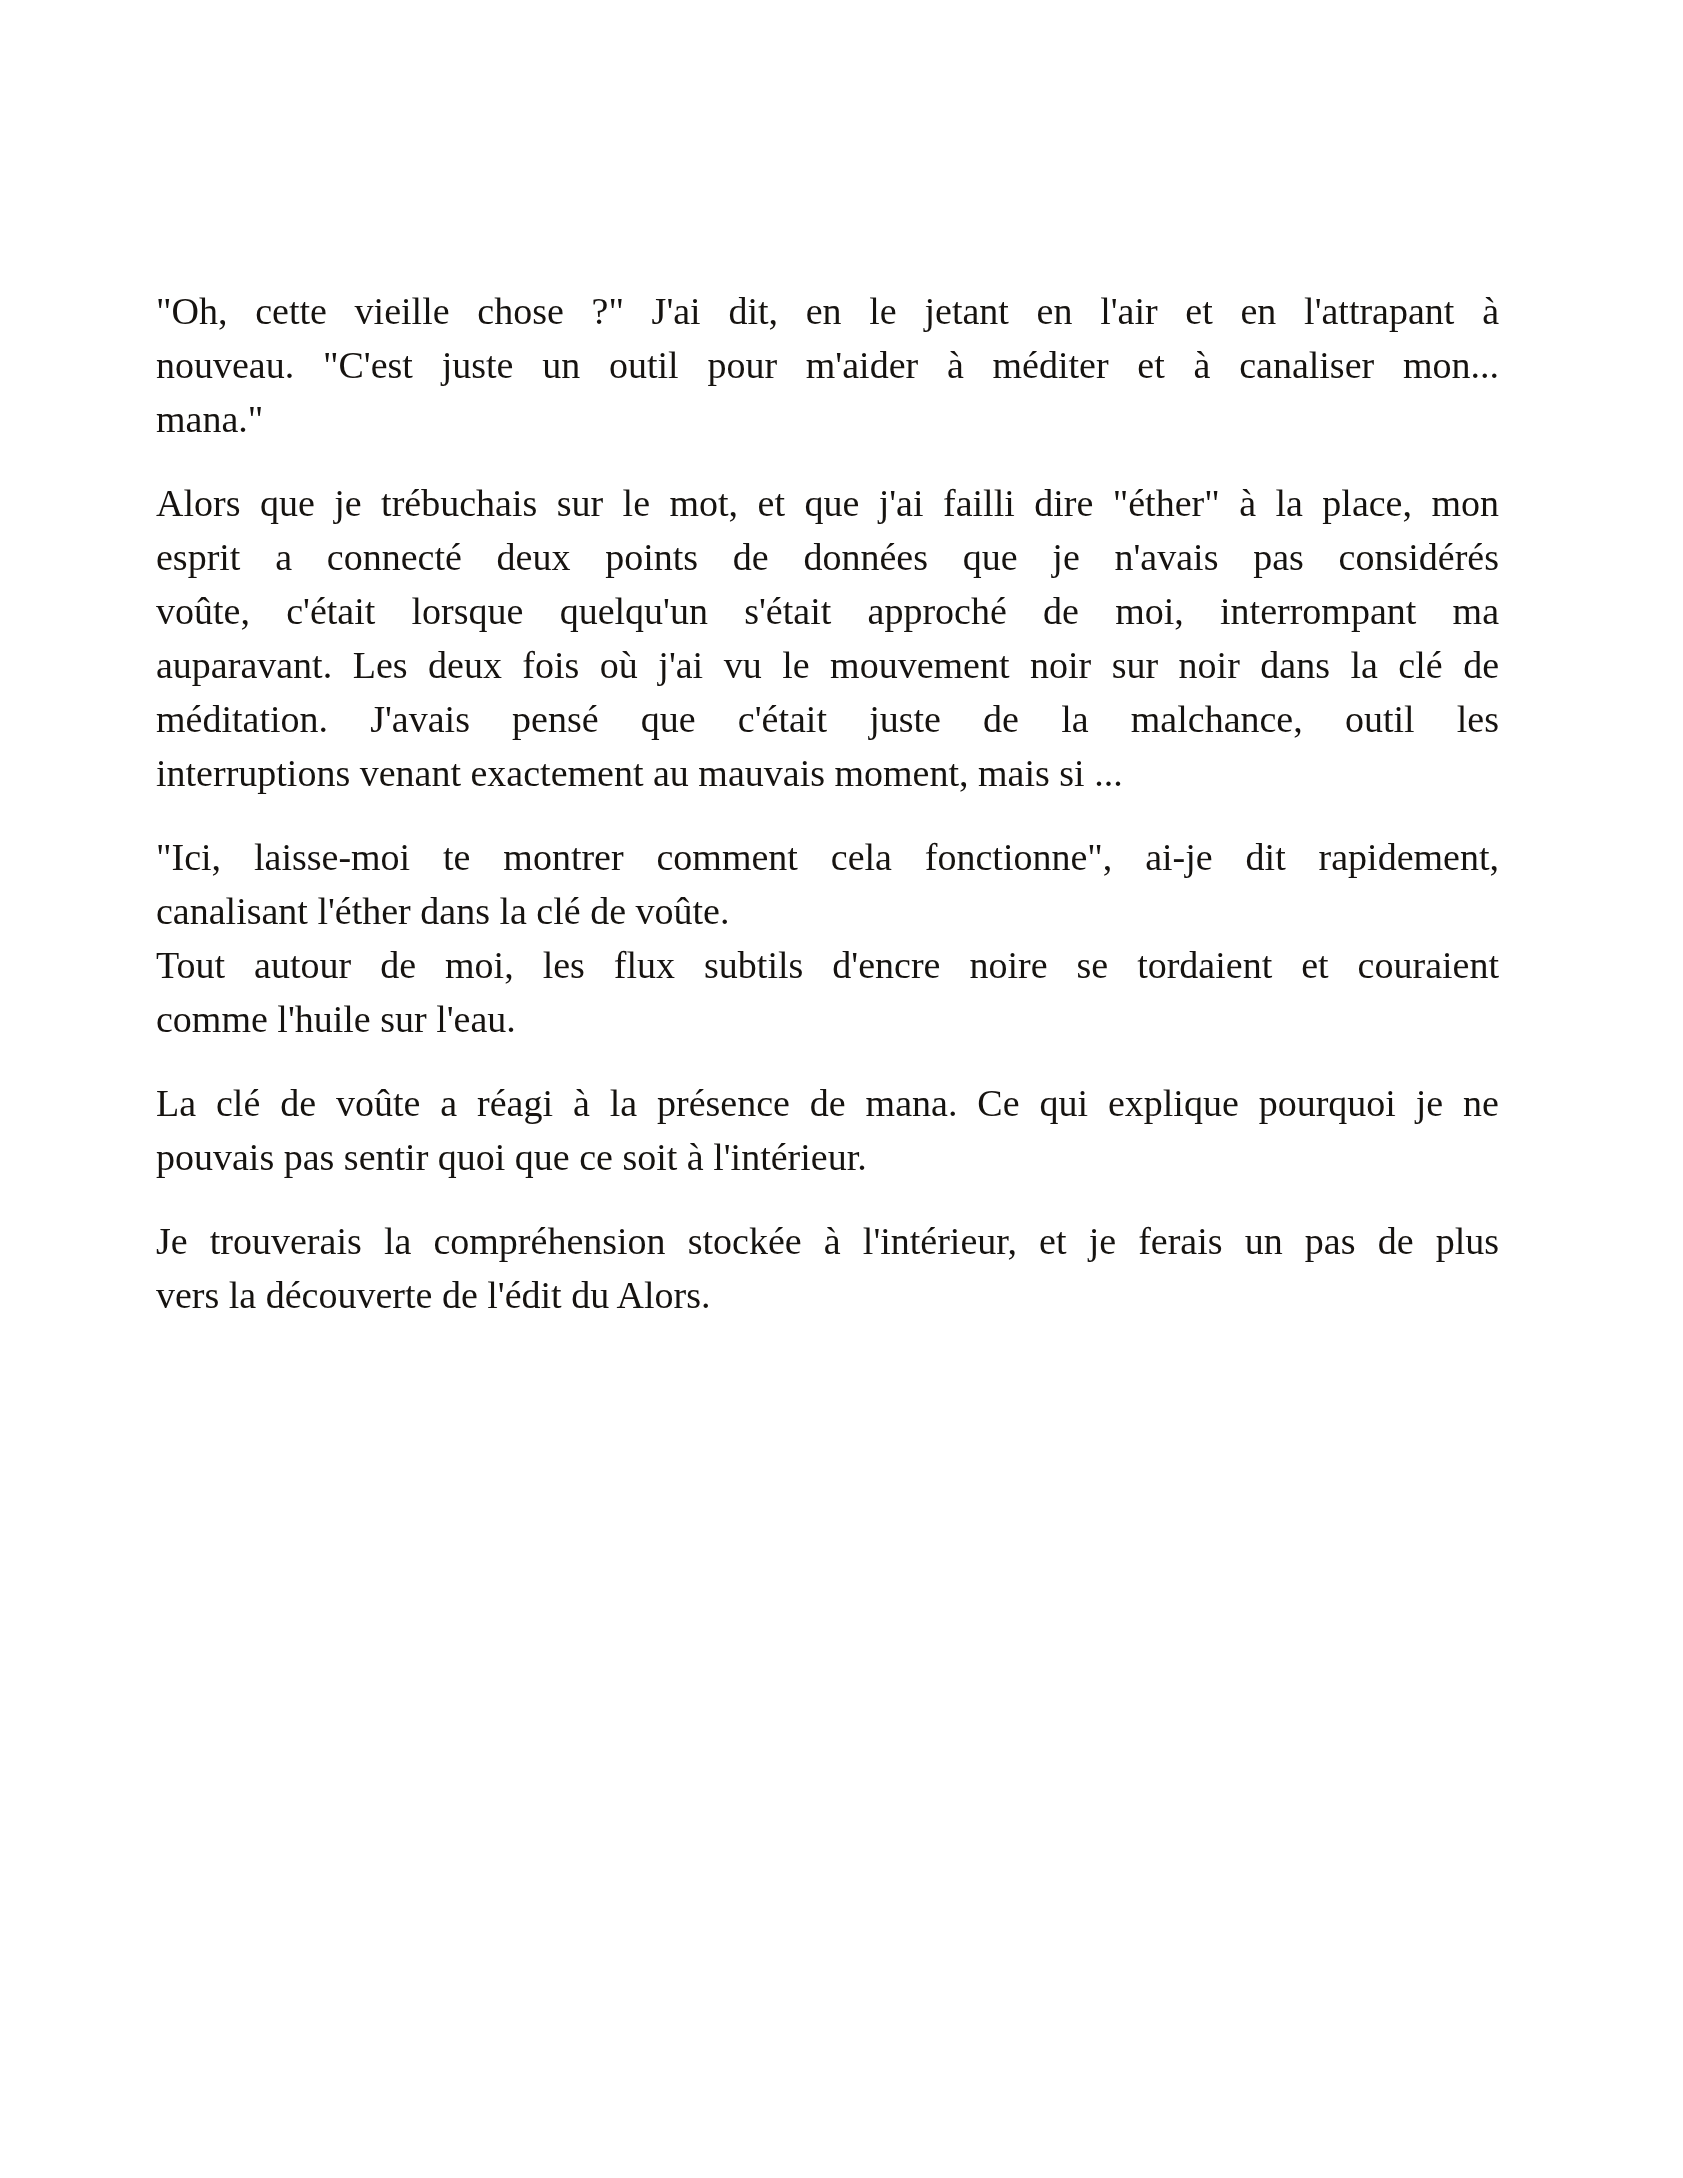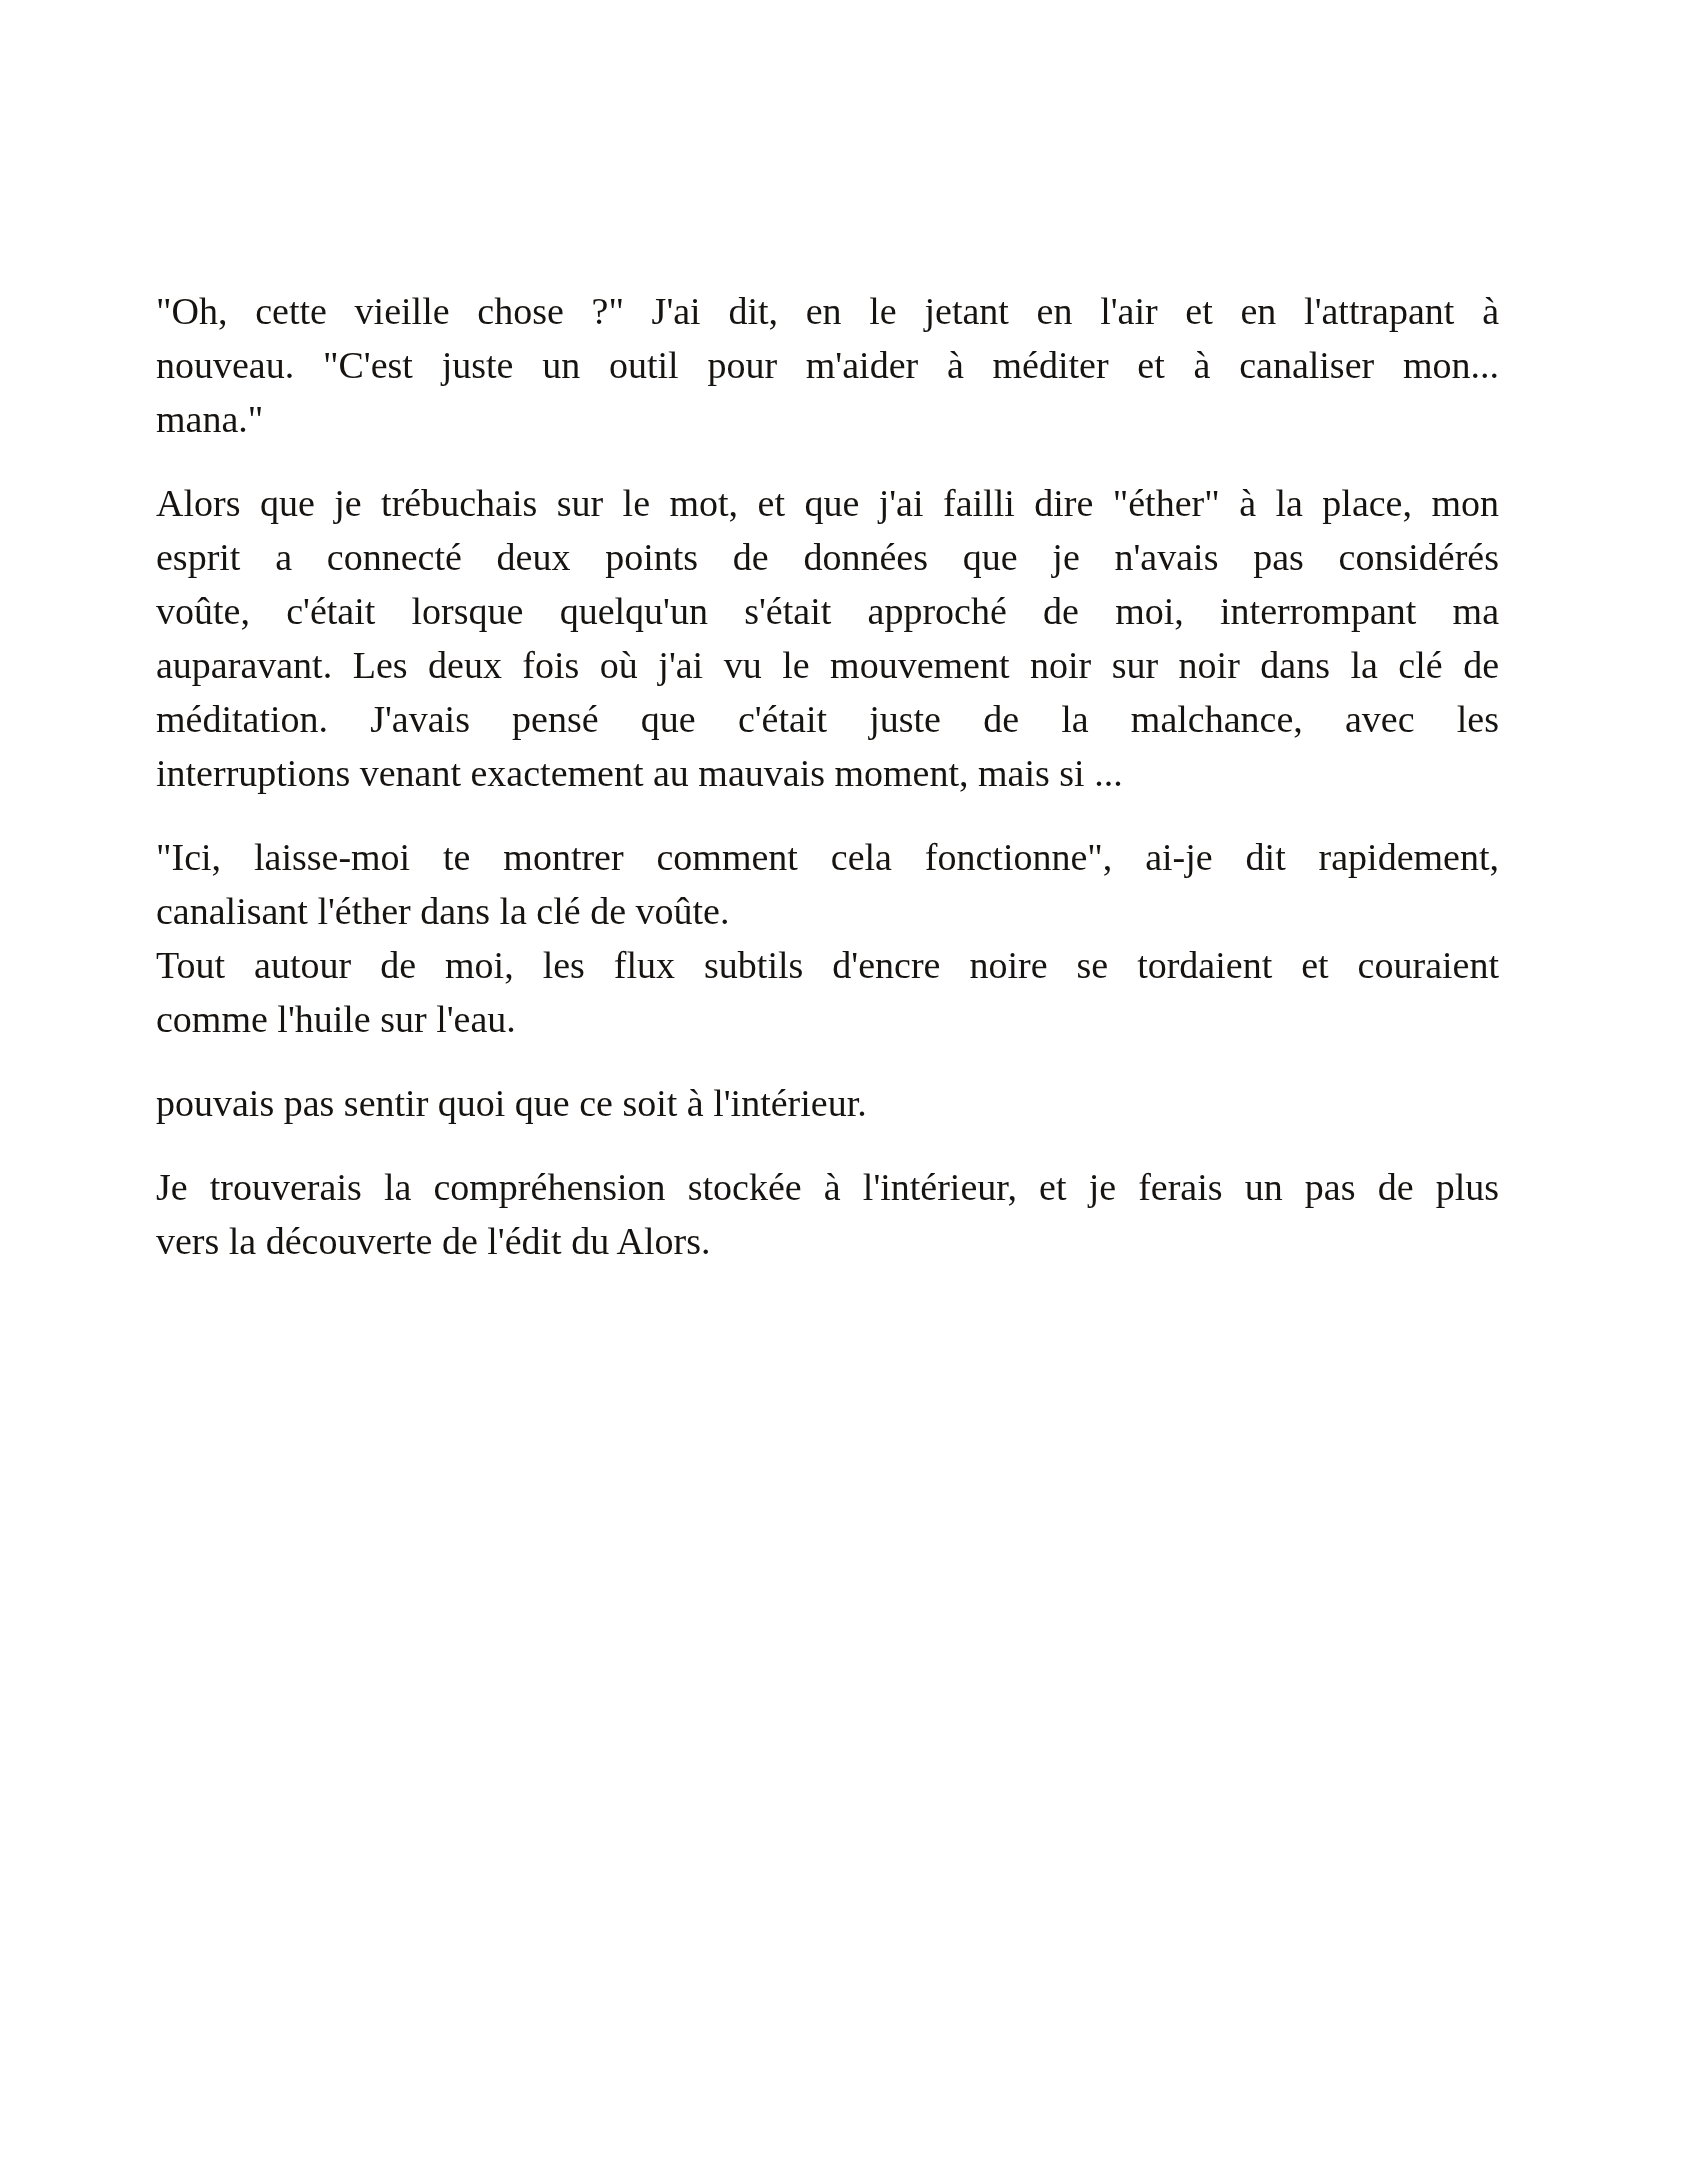--- a/index.html
+++ b/index.html
@@ -48,32 +48,33 @@
       <div class="para">
         <div class="line just"><span class="seg-regular">"Oh, cette vieille chose ?" J'ai dit, en le jetant en l'air et en l'attrapant à</span></div>
         <div class="line just"><span class="seg-regular">nouveau. "C'est juste un outil pour m'aider à méditer et à canaliser mon...</span></div>
         <div class="line last"><span class="seg-regular">mana."</span></div>
       </div>
       <div class="para gap">
         <div class="line just"><span class="seg-regular">Alors que je trébuchais sur le mot, et que j'ai failli dire "éther" à la place, mon</span></div>
         <div class="line just"><span class="seg-regular">esprit a connecté deux points de données que je n'avais pas considérés</span></div>
         <div class="line just"><span class="seg-regular">voûte, c'était lorsque quelqu'un s'était approché de moi, interrompant ma</span></div>
         <div class="line just"><span class="seg-regular">auparavant. Les deux fois où j'ai vu le mouvement noir sur noir dans la clé de</span></div>
-        <div class="line just"><span class="seg-regular">méditation. J'avais pensé que c'était juste de la malchance, avec les</span></div>
+        <div class="line just"><span class="seg-regular">méditation. J'avais pensé que c'était juste de la malchance, outil les</span></div>
         <div class="line last"><span class="seg-regular">interruptions venant exactement au mauvais moment, mais si ...</span></div>
       </div>
       <div class="para gap">
         <div class="line just"><span class="seg-regular">"Ici, laisse-moi te montrer comment cela fonctionne", ai-je dit rapidement,</span></div>
         <div class="line last"><span class="seg-regular">canalisant l'éther dans la clé de voûte.</span></div>
       </div>
       <div class="para">
         <div class="line just"><span class="seg-regular">Tout autour de moi, les flux subtils d'encre noire se tordaient et couraient</span></div>
         <div class="line last"><span class="seg-regular">comme l'huile sur l'eau.</span></div>
       </div>
       <div class="para gap">
+        <div class="line just"><span class="seg-regular">La clé de voûte a réagi à la présence de mana. Ce qui explique pourquoi je ne</span></div>
         <div class="line last"><span class="seg-regular">pouvais pas sentir quoi que ce soit à l'intérieur.</span></div>
       </div>
       <div class="para gap">
         <div class="line just"><span class="seg-regular">Je trouverais la compréhension stockée à l'intérieur, et je ferais un pas de plus</span></div>
         <div class="line last"><span class="seg-regular">vers la découverte de l'édit du Alors.</span></div>
       </div>
     </div>
 </div>
 
 

